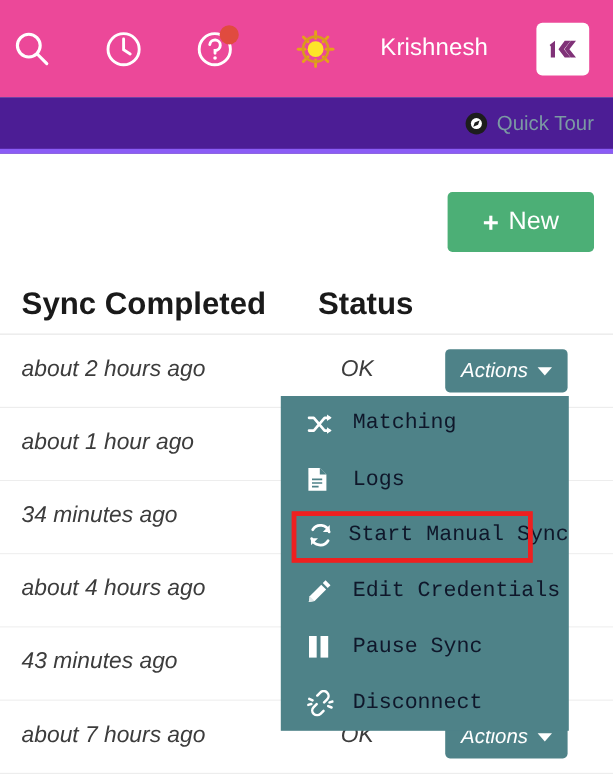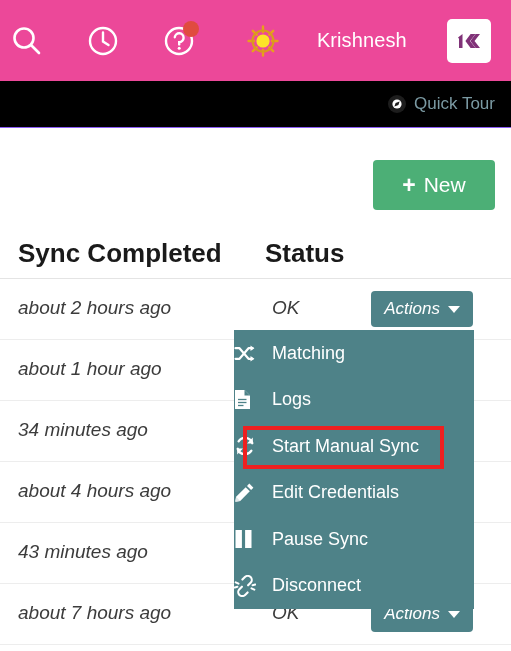--- a/index.html
+++ b/index.html
@@ -34,21 +34,21 @@
     letter-spacing:.1px; white-space:nowrap;
   }
   .logo {
     width:44px; height:44px; background:#ffffff; border-radius:5px;
     margin-left:18px; display:flex; align-items:center; justify-content:center;
   }
 
   
   .tourbar {
     position:absolute; left:0; top:81px; width:511px; height:47px;
-    background:#000000; border-bottom:1px solid #8b5cf6;
+    background:#4c1d95; border-bottom:4px solid #8b5cf6;
     display:flex; align-items:center; justify-content:flex-end; padding-right:16px;padding-left:48px;
   }
   .tour-link { display:flex; align-items:center; cursor:pointer; }
   .tour-ico { width:20px; height:20px; margin-right:7px; color:#1d1d1d; }
   .tour-label { color:#7b9aa3; font-size:17px; }
 
   
   .newbtn {
     position:absolute; right:16px; top:160px;
     width:122px; height:50px; background:#4caf76; border-radius:4px;
@@ -69,43 +69,43 @@
 
   .row {
     position:absolute; left:0; width:511px; height:61px;
     border-bottom:1px solid #ededed; background:#fff;font-style:italic;
   }
   .row .c-sync {
     position:absolute; left:18px; top:18px;
     font-size:19px; color:#3c3c3c; white-space:nowrap;
   }
   .row .c-status {
-    position:absolute; left:272px; top:18px;
+    position:absolute; left:284px; top:18px;
     font-size:19px; color:#3c3c3c;
   }
   .actbtn {
     position:absolute; right:38px; top:12px;
     height:36px; padding:0 13px; background:#4e8288; border-radius:4px;
     color:#ffffff; font-size:17px; display:flex; align-items:center;
     cursor:pointer; white-space:nowrap;
   }
   .caret {
     display:inline-block; margin-left:8px;
     border-left:6px solid transparent; border-right:6px solid transparent;
     border-top:7px solid #ffffff;
   }
 
   
   .dropdown {
     position:absolute; left:234px; top:330px; width:240px; height:279px;
     background:#4e8288; z-index:40;
   }
   .mi {
-    height:46.5px; display:flex; align-items:center; 
-    color:#ffffff; cursor:pointer;
+    height:46.5px; display:flex; align-items:center; padding-left:22px;
+    color:#0f172a; cursor:pointer;font-family:Liberation Mono, monospace;
   }
   .mi-ico {
     width:26px; height:24px; margin-right:12px;
     display:flex; align-items:center; justify-content:flex-start; color:#ffffff;
   }
   .mi-label { font-size:18px; white-space:nowrap; }
   .hl-box {
     position:absolute; left:9px; top:96px; width:201px; height:43px;
     border:4px solid #ee2020; z-index:45; pointer-events:none;
   }

